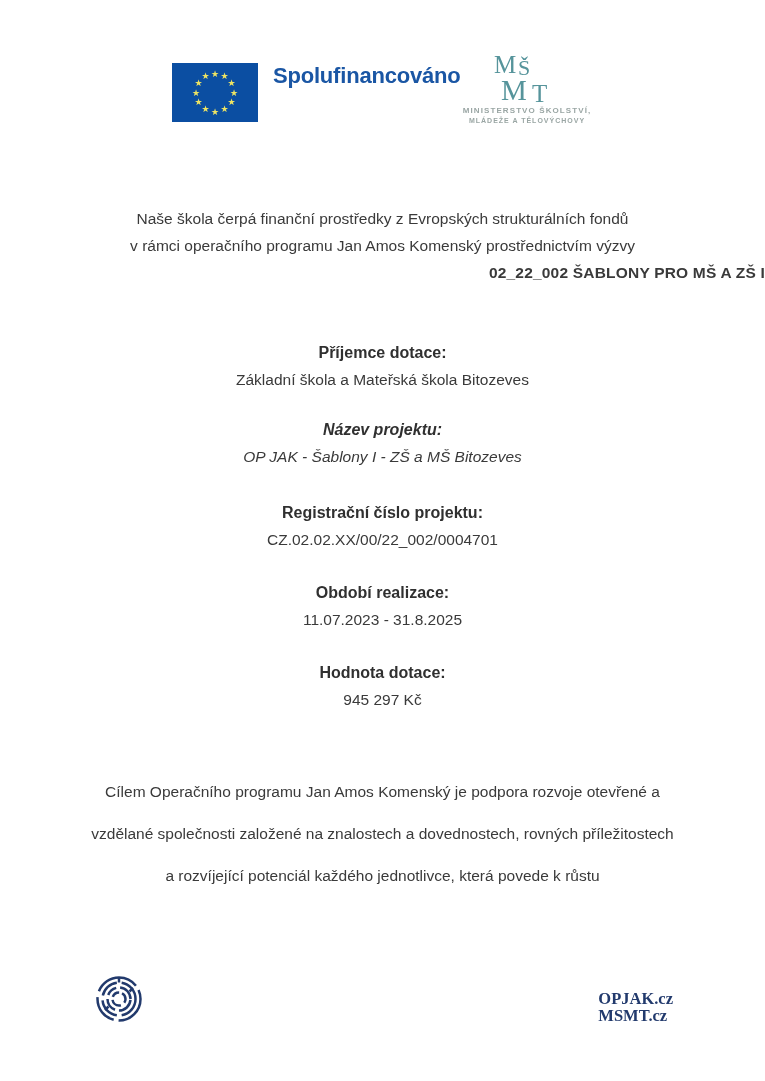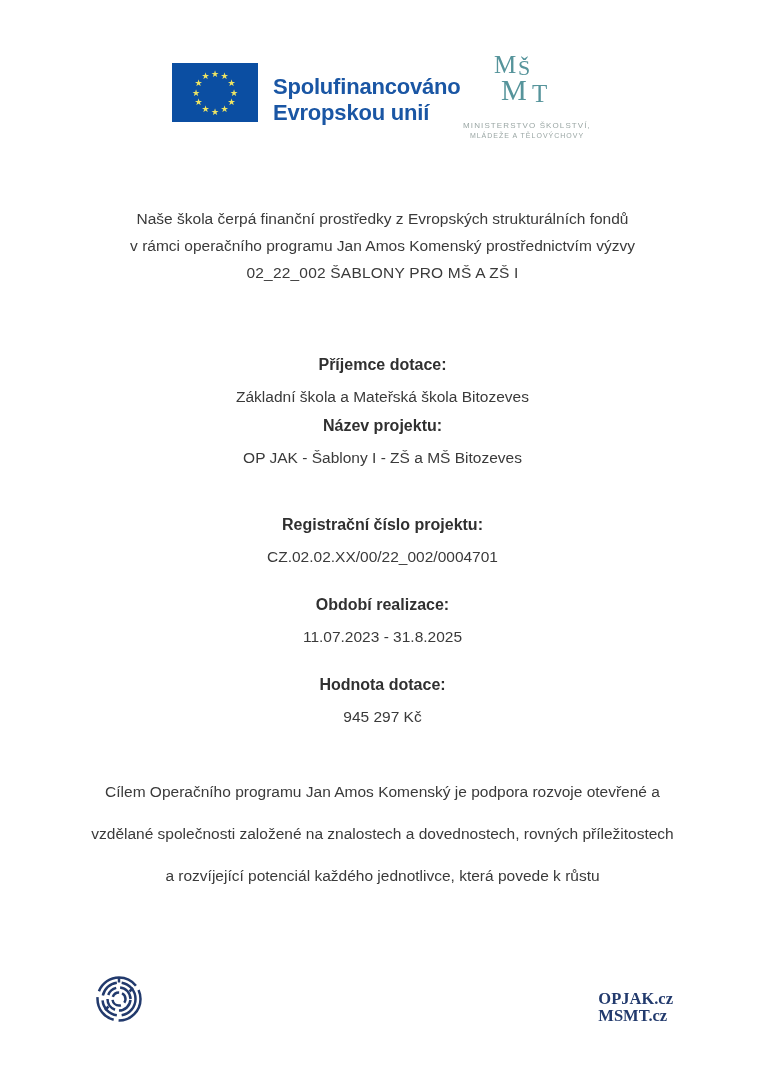--- a/index.html
+++ b/index.html
@@ -12,52 +12,53 @@
     font-family: "Liberation Sans", sans-serif;
     color: var(--body_text, #3a3a3a);
     overflow: hidden;
   }
 
   
   .eu-logo { position: absolute; left: 172px; top: 63px; display: flex; align-items: flex-start; }
   .eu-flag { display: block; }
   .eu-text {
     margin-left: 15px;
-    margin-top: 11px;
+    margin-top: 0;
     color: var(--eu_text_blue, #1a56a4);
     font-size: 22px;
     font-weight: 700;
     line-height: 26px;
     letter-spacing: -0.2px;
   }
   .eu-text span { display: block; }
 
   .msmt-logo { position: absolute; left: 447px; top: 52px; width: 160px; text-align: center; }
   .msmt-monogram { display: block; margin: 0 auto; }
   .msmt-caption {
-    margin-top: 17px;
+    margin-top: 2px;
     color: var(--msmt_caption_gray, #9aa6a4);
     font-size: 8px;
     line-height: 10px;
     letter-spacing: 1.1px;
     white-space: nowrap;
+    font-weight: bold;
   }
   .msmt-caption span { display: block; }
   .msmt-caption .cap2 { font-size: 7px; letter-spacing: 1px; }
 
   
   .intro { position: absolute; left: 0; right: 0; top: 205px; text-align: center; }
   .intro p { margin: 0; font-size: 15.5px; line-height: 27px; }
-  .intro p.bold { font-weight: 400; letter-spacing: 0.2px; }
+  .intro p.bold { font-weight: 700; letter-spacing: 0.2px; text-align: right; }
 
   .section { position: absolute; left: 0; right: 0; text-align: center; }
-  .section .label { margin: 12px; font-size: 16px; font-weight: 700; line-height: 20px; color: #303030; }
+  .section .label { margin: 0; font-size: 16px; font-weight: 700; line-height: 20px; color: #303030; }
   .section .value { margin: 7px 0 0 0; font-size: 15.5px; line-height: 20px; }
   .section-0 { top: 343px; }
-  .section-1 { top: 404px; }
+  .section-1 { top: 420px; font-style: italic; }
   .section-2 { top: 503px; }
   .section-3 { top: 583px; }
   .section-4 { top: 663px; }
 
   .closing { position: absolute; left: 0; right: 0; top: 764px; text-align: center; }
   .closing p { margin: 13px; font-size: 15.5px; line-height: 29px; }
 
   
   .labyrinth { position: absolute; left: 95px; top: 974px; }
   .footer-links {
@@ -94,21 +95,20 @@
         <text x="43" y="51.5">★</text>
         <text x="33.5" y="49">★</text>
         <text x="26.55" y="42">★</text>
         <text x="24" y="32.5">★</text>
         <text x="26.55" y="23">★</text>
         <text x="33.5" y="16">★</text>
       </g>
     </svg>
     <div class="eu-text">
       <span>Spolufinancováno</span>
-      <span>Evropskou unií</span>
     </div>
   </div>
 
   <div class="msmt-logo">
     <svg class="msmt-monogram" width="70" height="52" viewBox="0 0 70 52">
       <g font-family="Liberation Serif, serif" fill="#56949b">
         <text x="2" y="21" font-size="25">M</text>
         <text x="26" y="23" font-size="22">Š</text>
         <text x="9" y="48" font-size="29">M</text>
         <text x="40" y="50" font-size="25">T</text>

